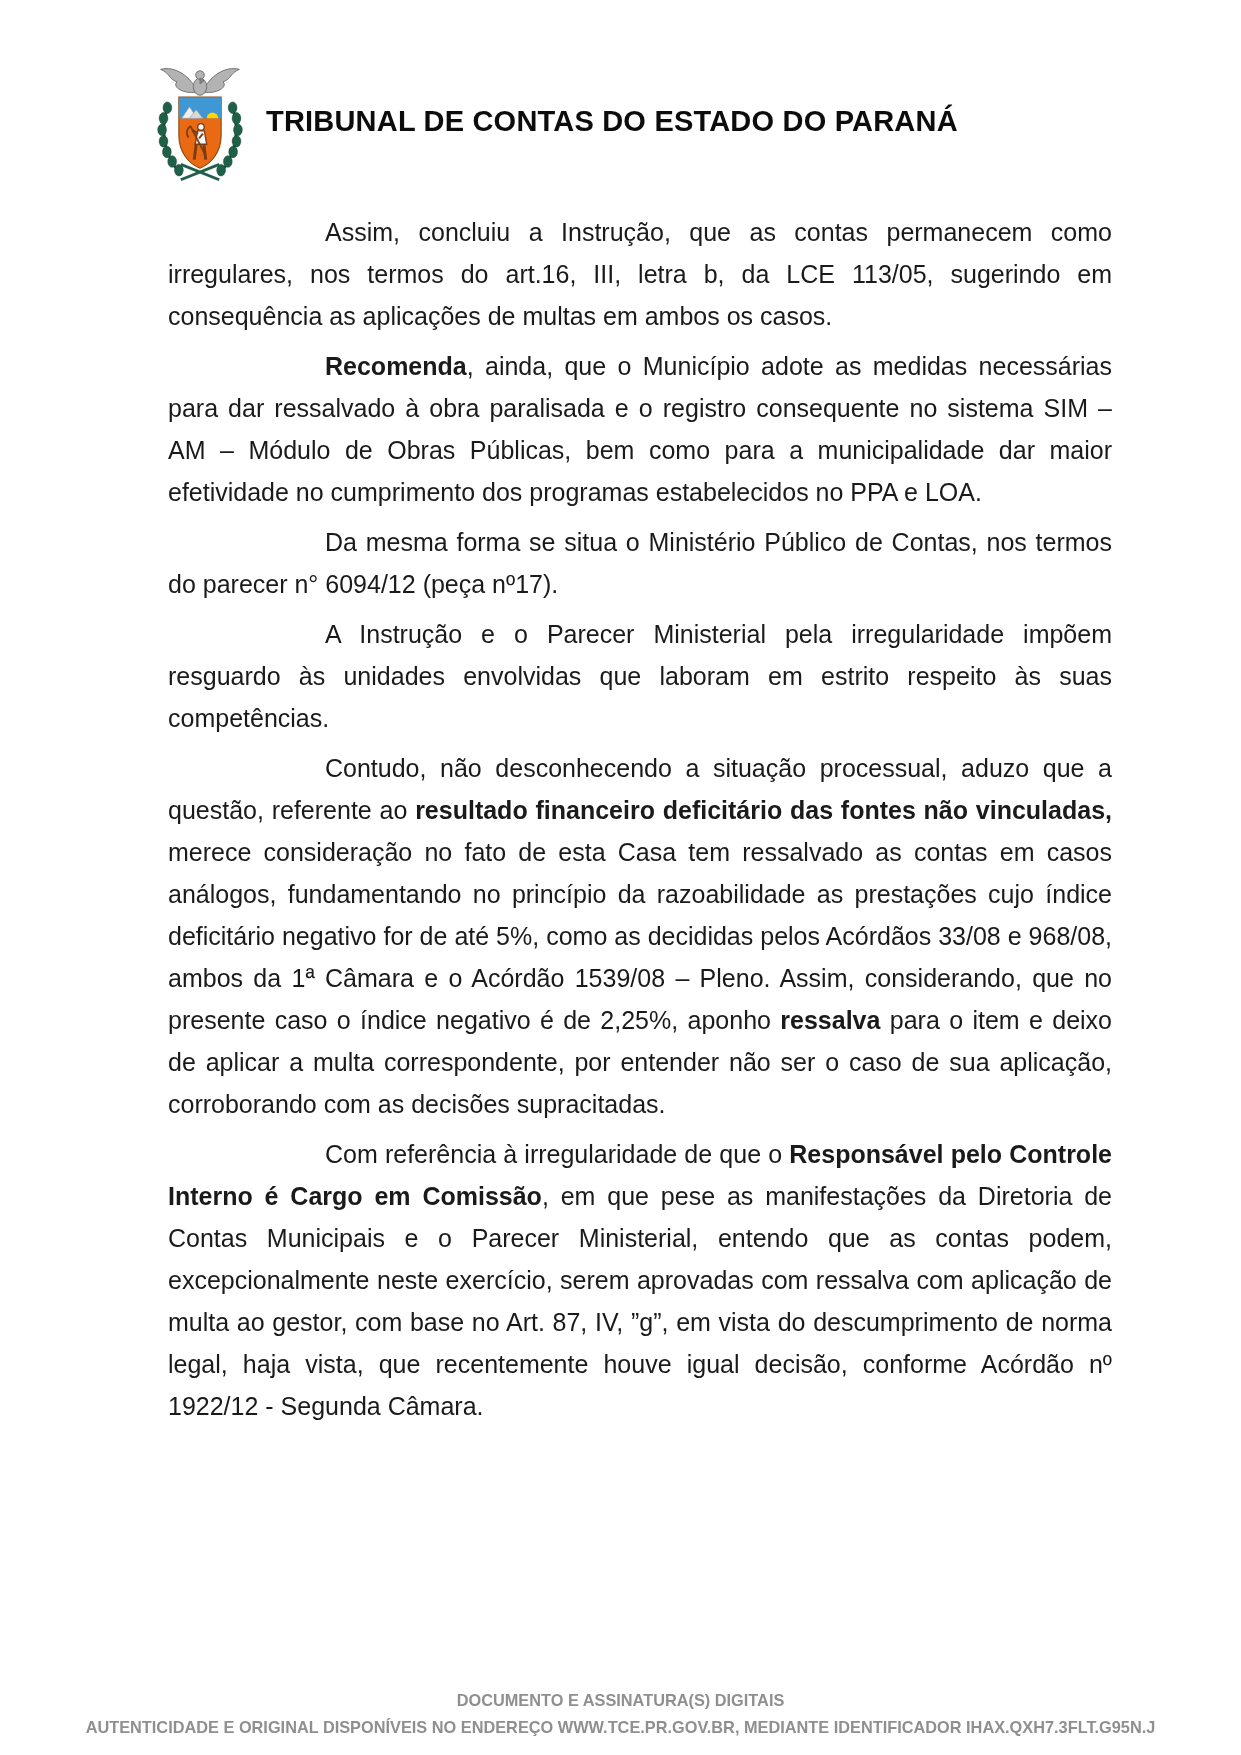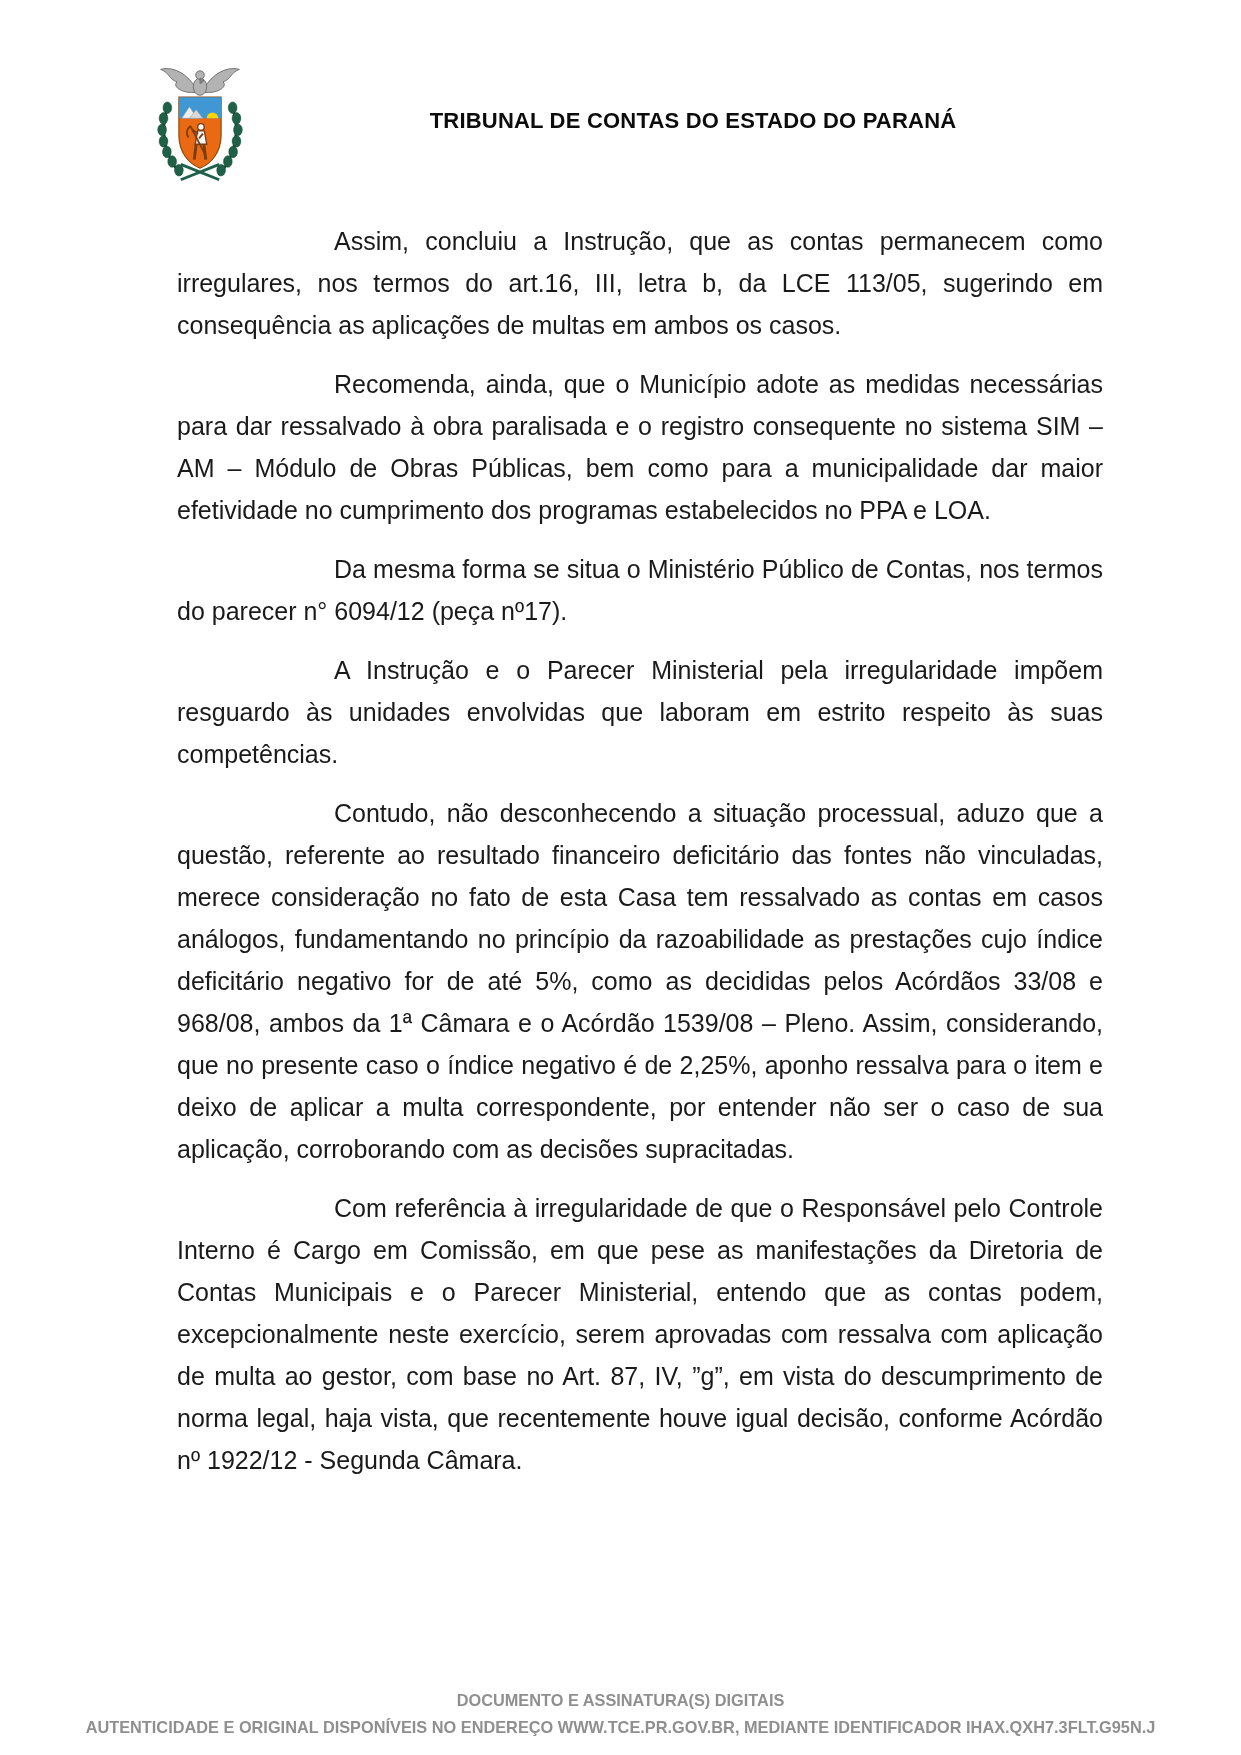--- a/index.html
+++ b/index.html
@@ -24,50 +24,49 @@
   }
   .logo {
     width: 96px;
     height: 128px;
     flex: 0 0 auto;
   }
   .logo svg { width: 100%; height: 100%; display: block; }
   .doc-title {
     flex: 1;
     margin: 0 0 10px 18px;
-    text-align: center;
-    font-size: 22px;
+    font-size: 29px;
     font-weight: bold;
     color: #0c0c0c;
     letter-spacing: 0.2px;
     white-space: nowrap;
   }
   .doc-body {
     position: absolute;
     top: 203px;
     left: 160px;
     width: 960px;
     font-size: 25px;
     line-height: 42px;
     text-align: justify;
   }
   .para {
-    margin: 17px;
+    margin: 8px;
     text-indent: 157px;
   }
   .voto-heading {
     margin: 26px 0 0 0;
     font-size: 25px;
     line-height: 42px;
     font-weight: bold;
     text-indent: 0;
     text-align: left;
   }
   .voto-heading strong { text-decoration: underline; letter-spacing: 0.5px; }
-  .para strong { font-weight: normal; }
+  .para strong { font-weight: bold; }
   .doc-footer {
     position: absolute;
     left: 0;
     bottom: 14px;
     width: 100%;
     text-align: center;
     color: #8f8f8f;
     font-weight: bold;
     font-size: 17px;
     line-height: 27px;

